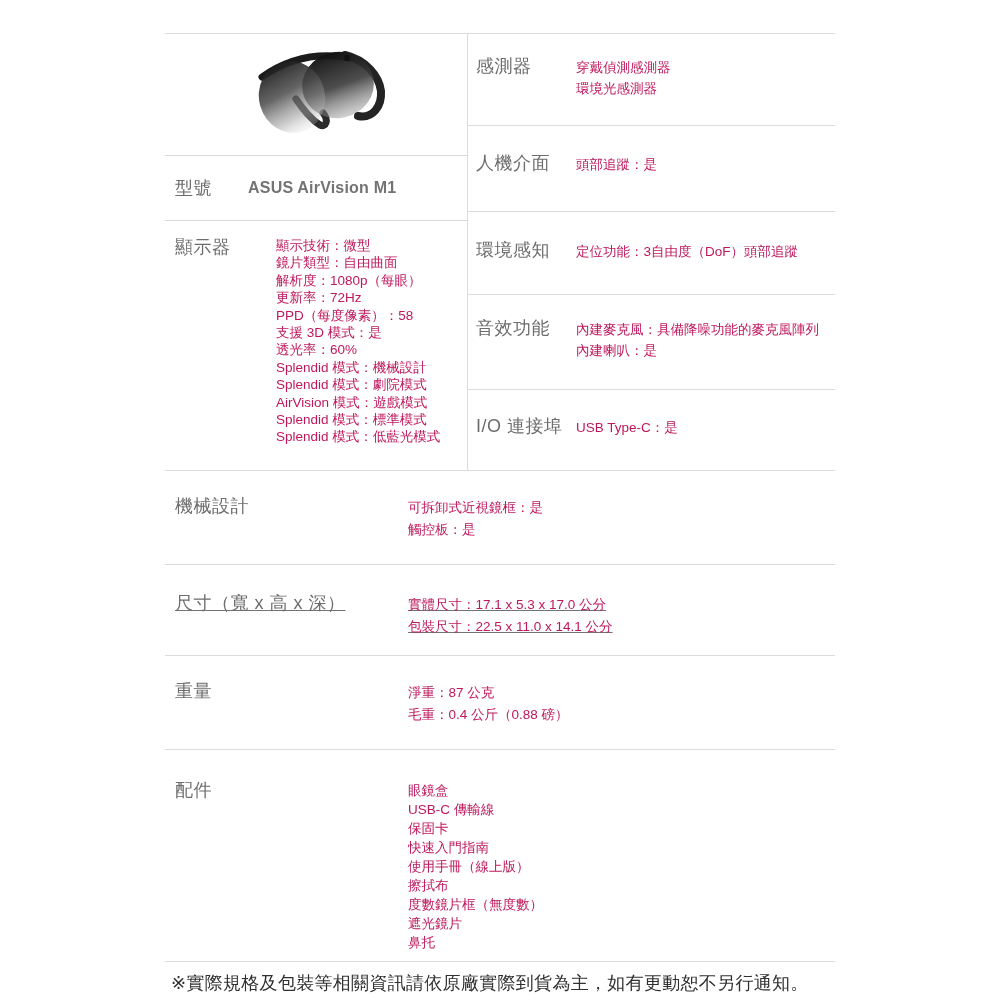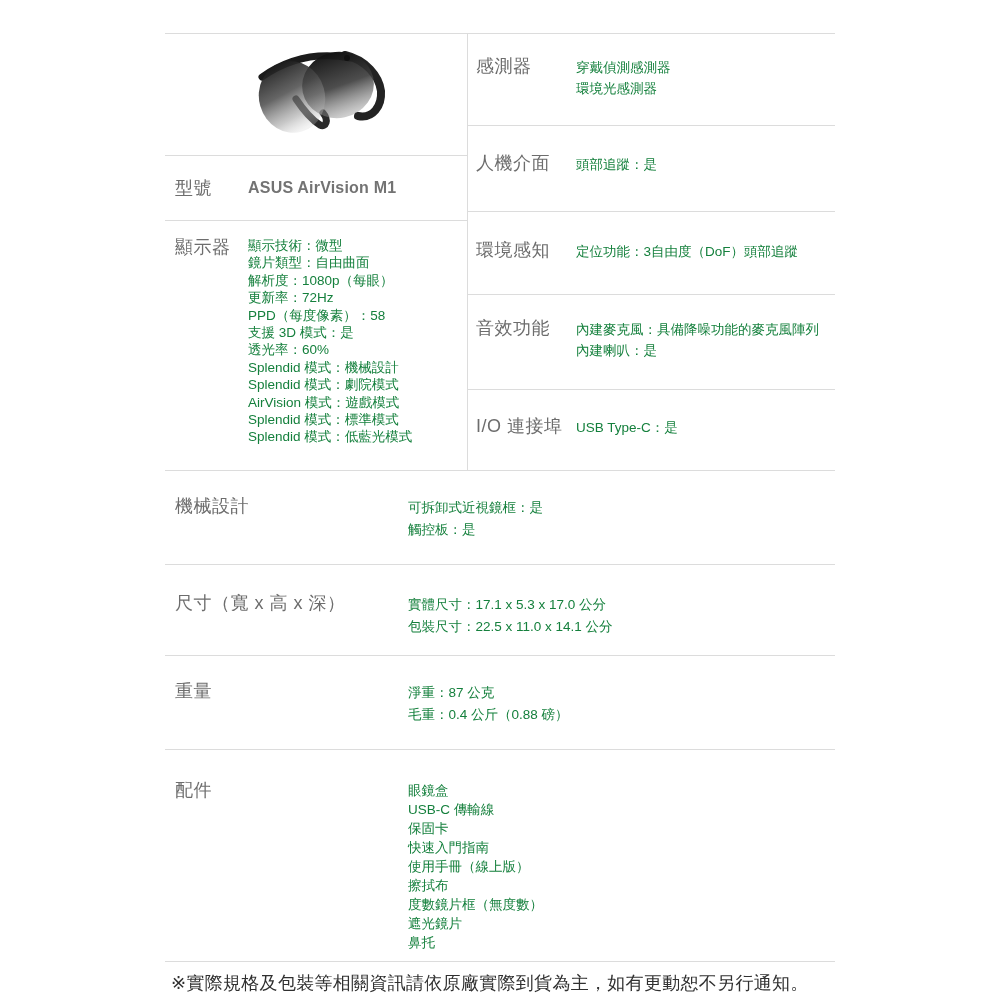--- a/index.html
+++ b/index.html
@@ -35,33 +35,34 @@
   .model-row {
     height: 65px;
     border-bottom: 1px solid #dcdcdc;
     display: flex; align-items: center;
     padding-left: 10px;
   }
   .display-row {
     flex: 1;
     display: flex;
     padding: 15px 0 0 10px;
+    gap: 28px;
   }
 
   .sec-label {
     flex: 0 0 73px;
     font-size: 18px; line-height: 23px;
     color: #6d6d6d; letter-spacing: 0.5px;
     white-space: nowrap;
   }
   .model-value {
     font-size: 16px; font-weight: 600; color: #737373;
     letter-spacing: 0.2px;
   }
-  .vals { font-size: 13.5px; color: #15803d; }
+  .vals { font-size: 13.5px; color: #be185d; }
   .display-row .vals { line-height: 17.4px; margin-top: 1px; }
 
   .rrow {
     display: flex;
     padding-left: 8px;
     border-bottom: 1px solid #dcdcdc;
   }
   .rrow .sec-label { flex: 0 0 100px; }
   .rrow .vals { line-height: 21px; margin-top: 2px; }
   .rrow-0 { height: 92px; padding-top: 21px; }
@@ -72,21 +73,21 @@
 
   
   .brow {
     display: flex;
     padding-left: 10px;
     border-bottom: 1px solid #dcdcdc;
   }
   .brow .sec-label { flex: 0 0 233px; }
   .brow .vals { line-height: 22px; margin-top: 2px; }
   .brow-0 { height: 94px;  padding-top: 24px; }
-  .brow-1 { height: 91px;  padding-top: 27px; }
+  .brow-1 { height: 91px;  padding-top: 27px; text-decoration: underline; }
   .brow-2 { height: 94px;  padding-top: 24px; }
   .brow-3 { height: 212px; padding-top: 29px; }
   .brow-3 .vals { line-height: 19px; }
 
   .footer-note {
     padding: 9px 0 0 6px;
     font-size: 18px; font-weight: normal;
     color: #303030; letter-spacing: 0.3px;
     white-space: nowrap;
   }

